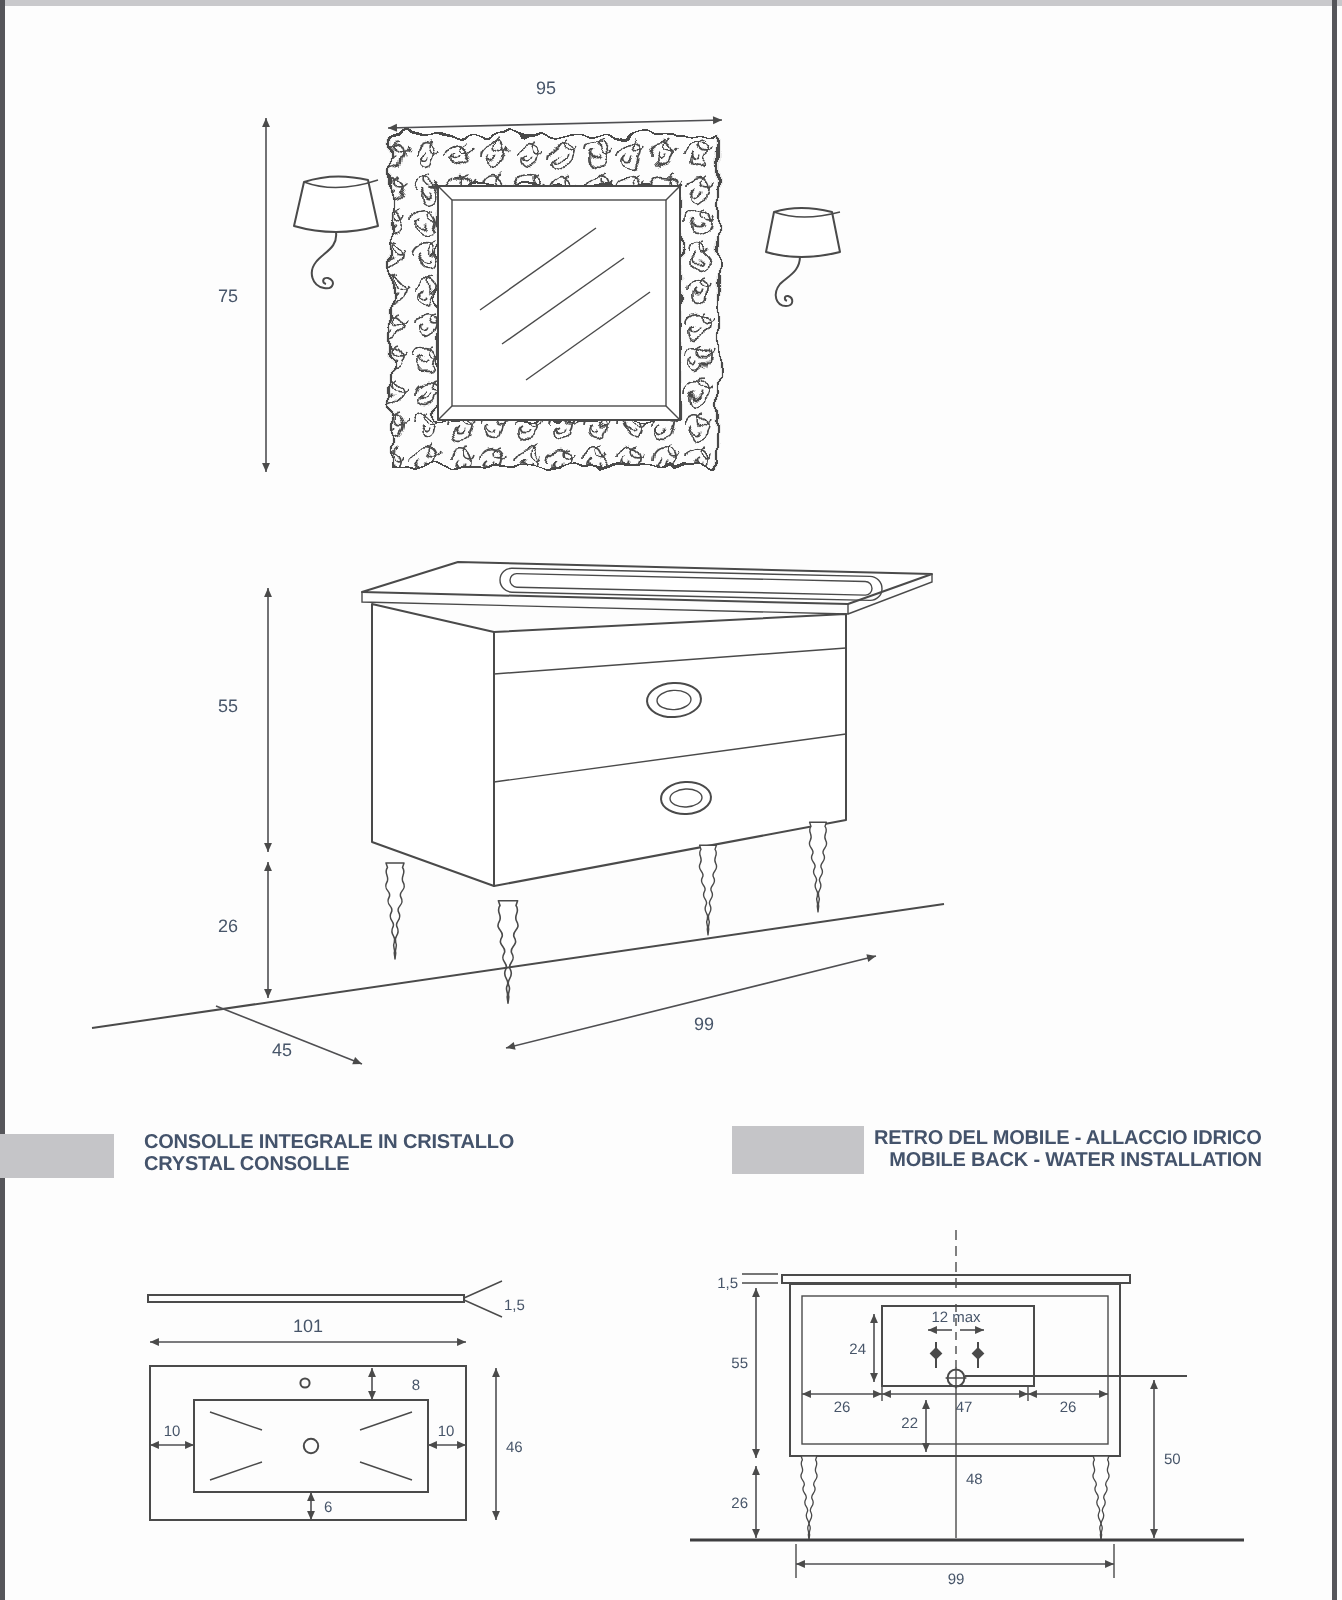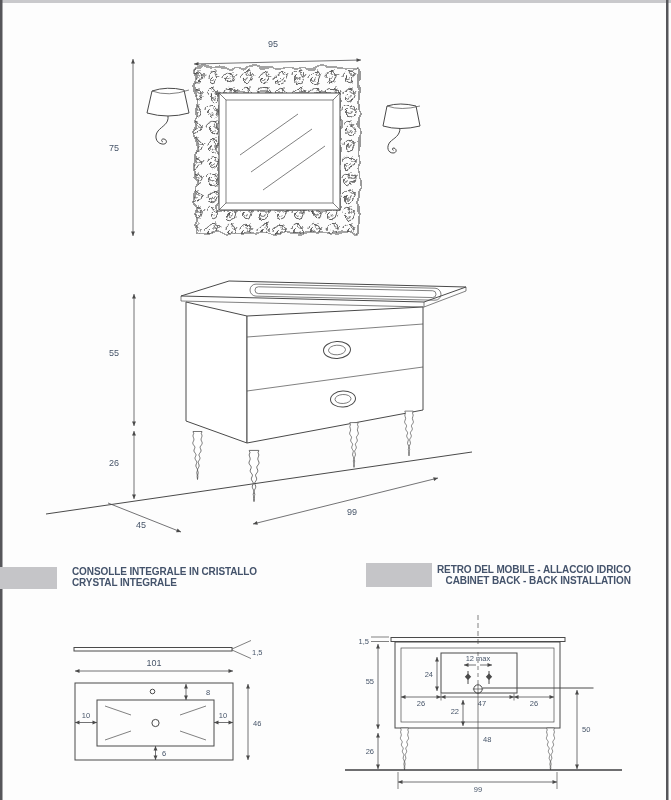--- a/index.html
+++ b/index.html
@@ -248,22 +248,22 @@
       <path class="thin" d="M398,772 V789 M557,772 V789"></path>
       <line class="dl" x1="398" y1="782" x2="557" y2="782" marker-start="url(#arr)" marker-end="url(#arr)"></line>
       <text class="dim dim-s" x="478" y="792" text-anchor="middle">99</text>
     </g>
   </g>
 </svg>
 
 <div class="swatch" style="left:0;top:567;left:0px;top:567px;width:57px;height:22px;"></div>
 <div class="hdr-txt" style="left:72px;top:566px;">
   <div>CONSOLLE INTEGRALE IN CRISTALLO</div>
-  <div>CRYSTAL INTEGRALE</div>
+  <div>CRYSTAL CONSOLLE</div>
 </div>
 
 <div class="swatch" style="left:366px;top:563px;width:66px;height:24px;"></div>
 <div class="hdr-txt" style="left:437px;top:564px;text-align:right;">
   <div>RETRO DEL MOBILE - ALLACCIO IDRICO</div>
-  <div>CABINET BACK - BACK INSTALLATION</div>
+  <div>MOBILE BACK - WATER INSTALLATION</div>
 </div>
 
 </div>
 
 </body></html>

